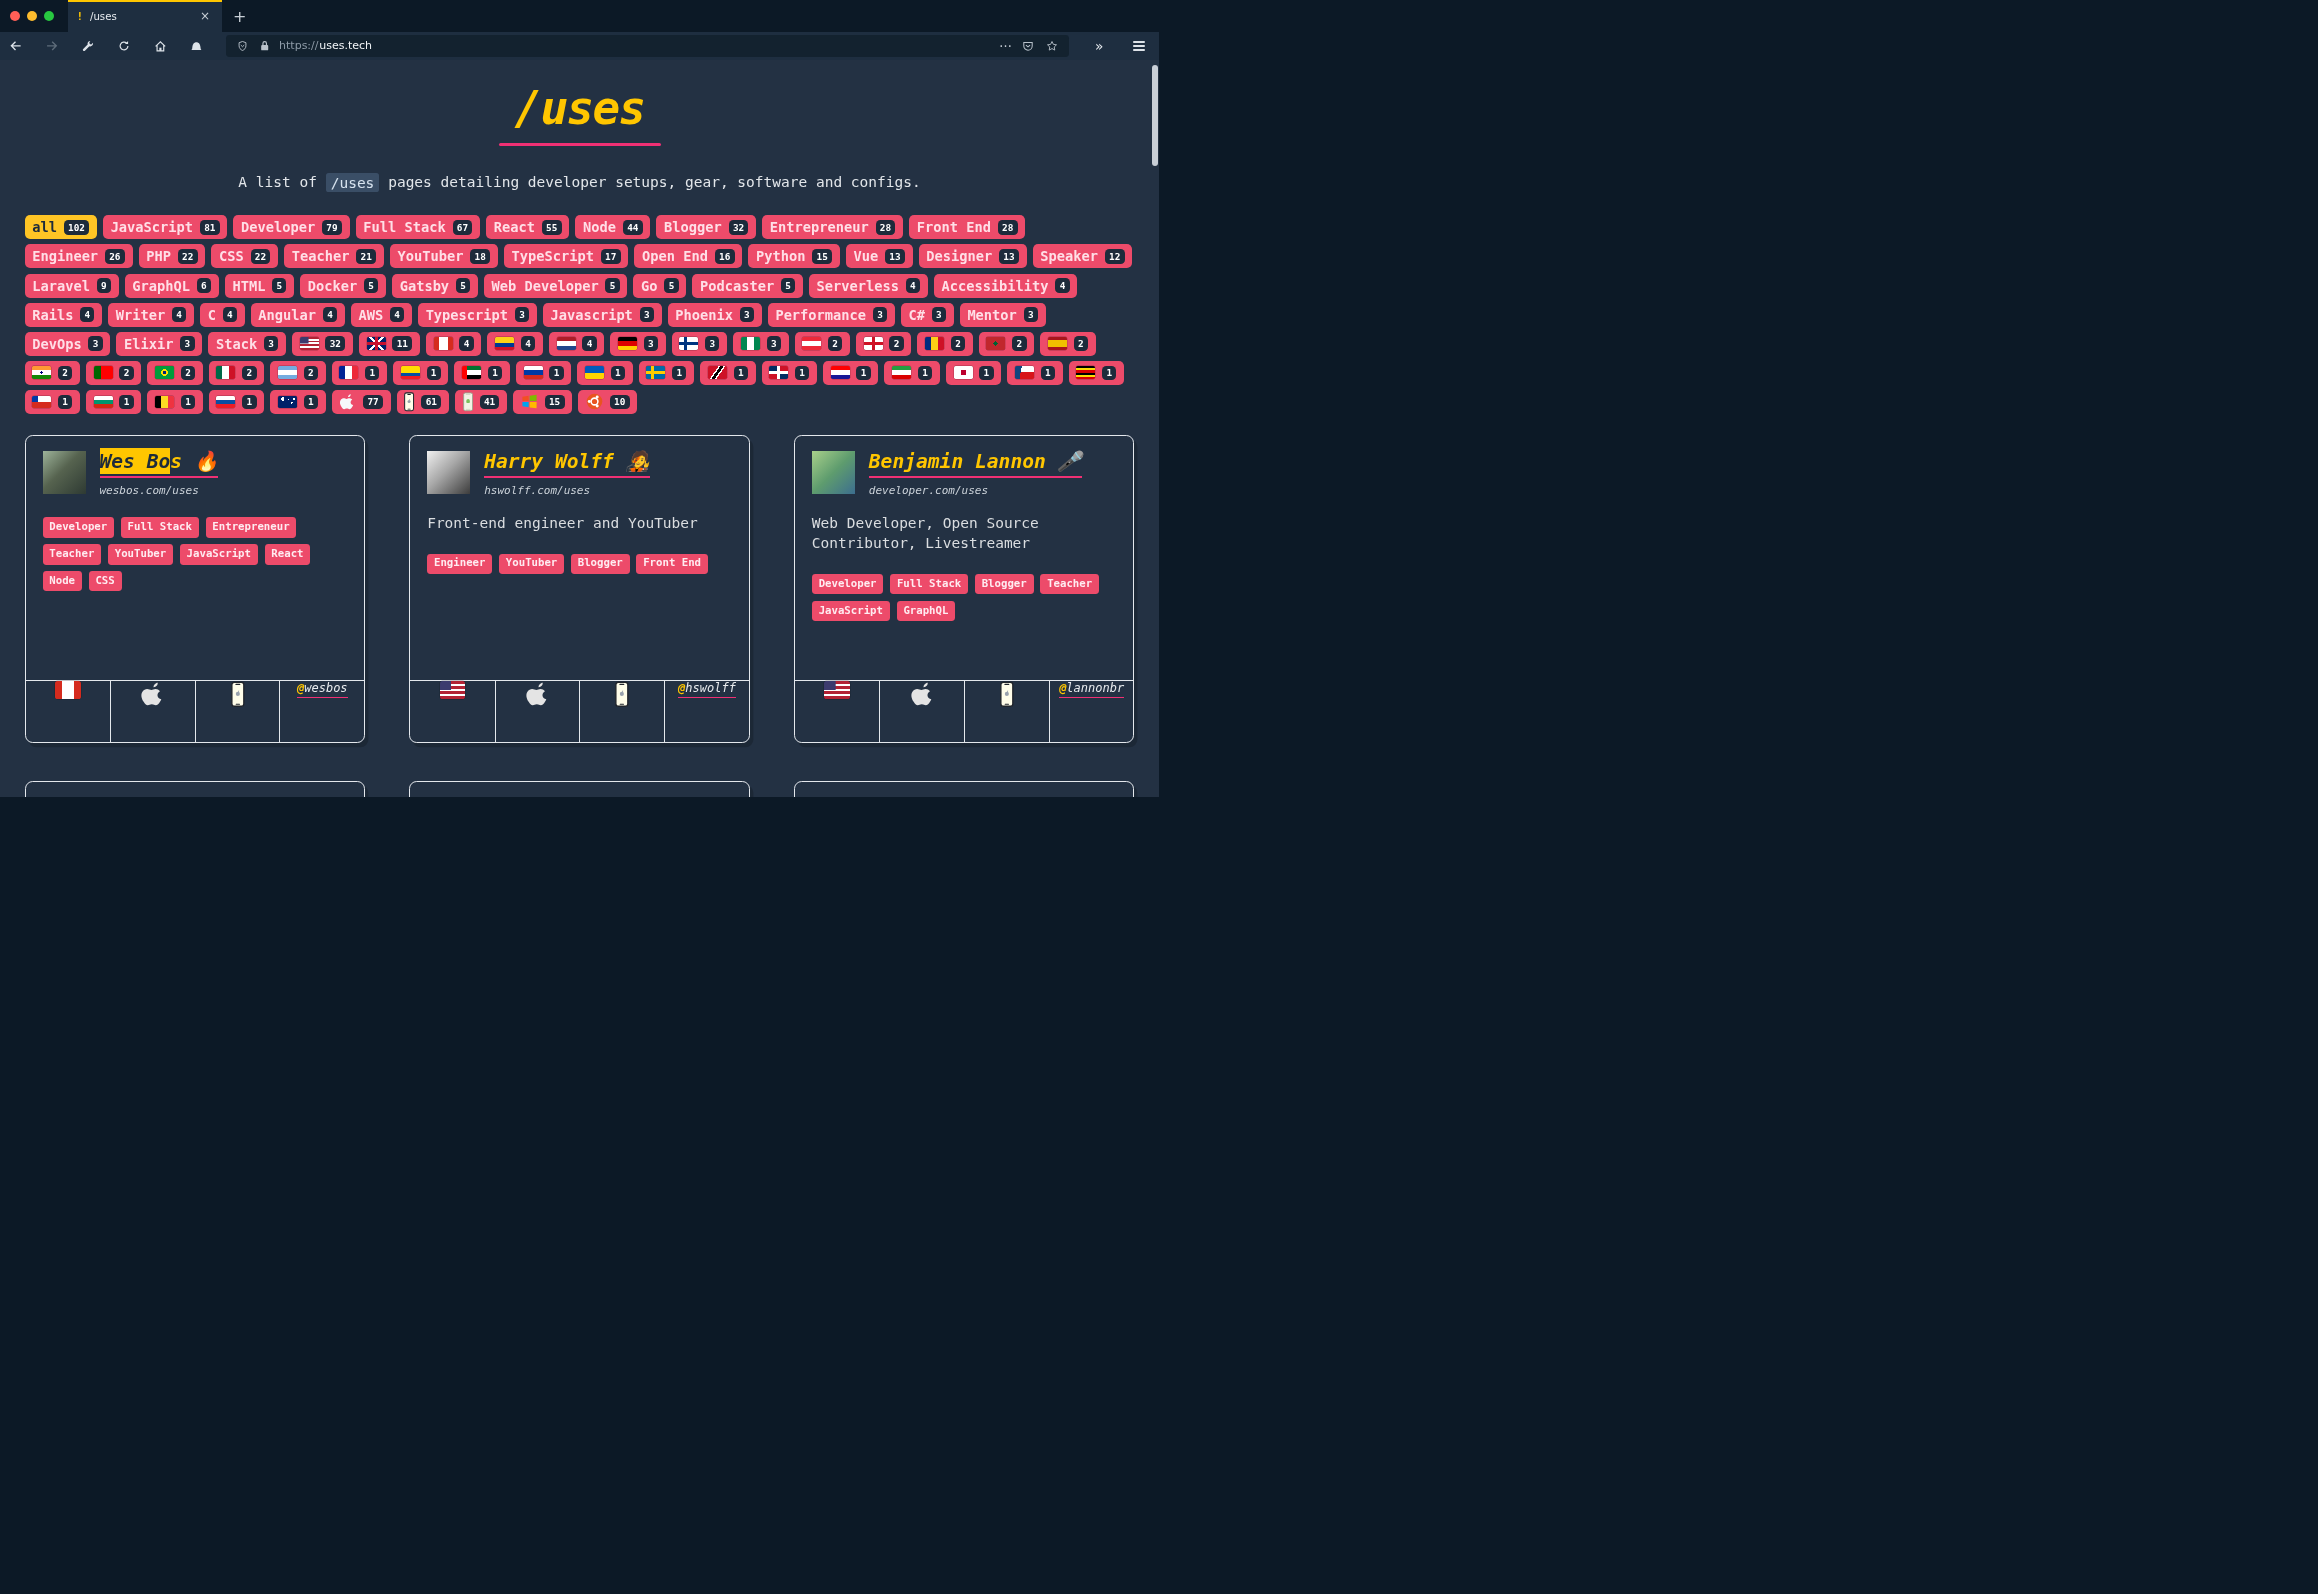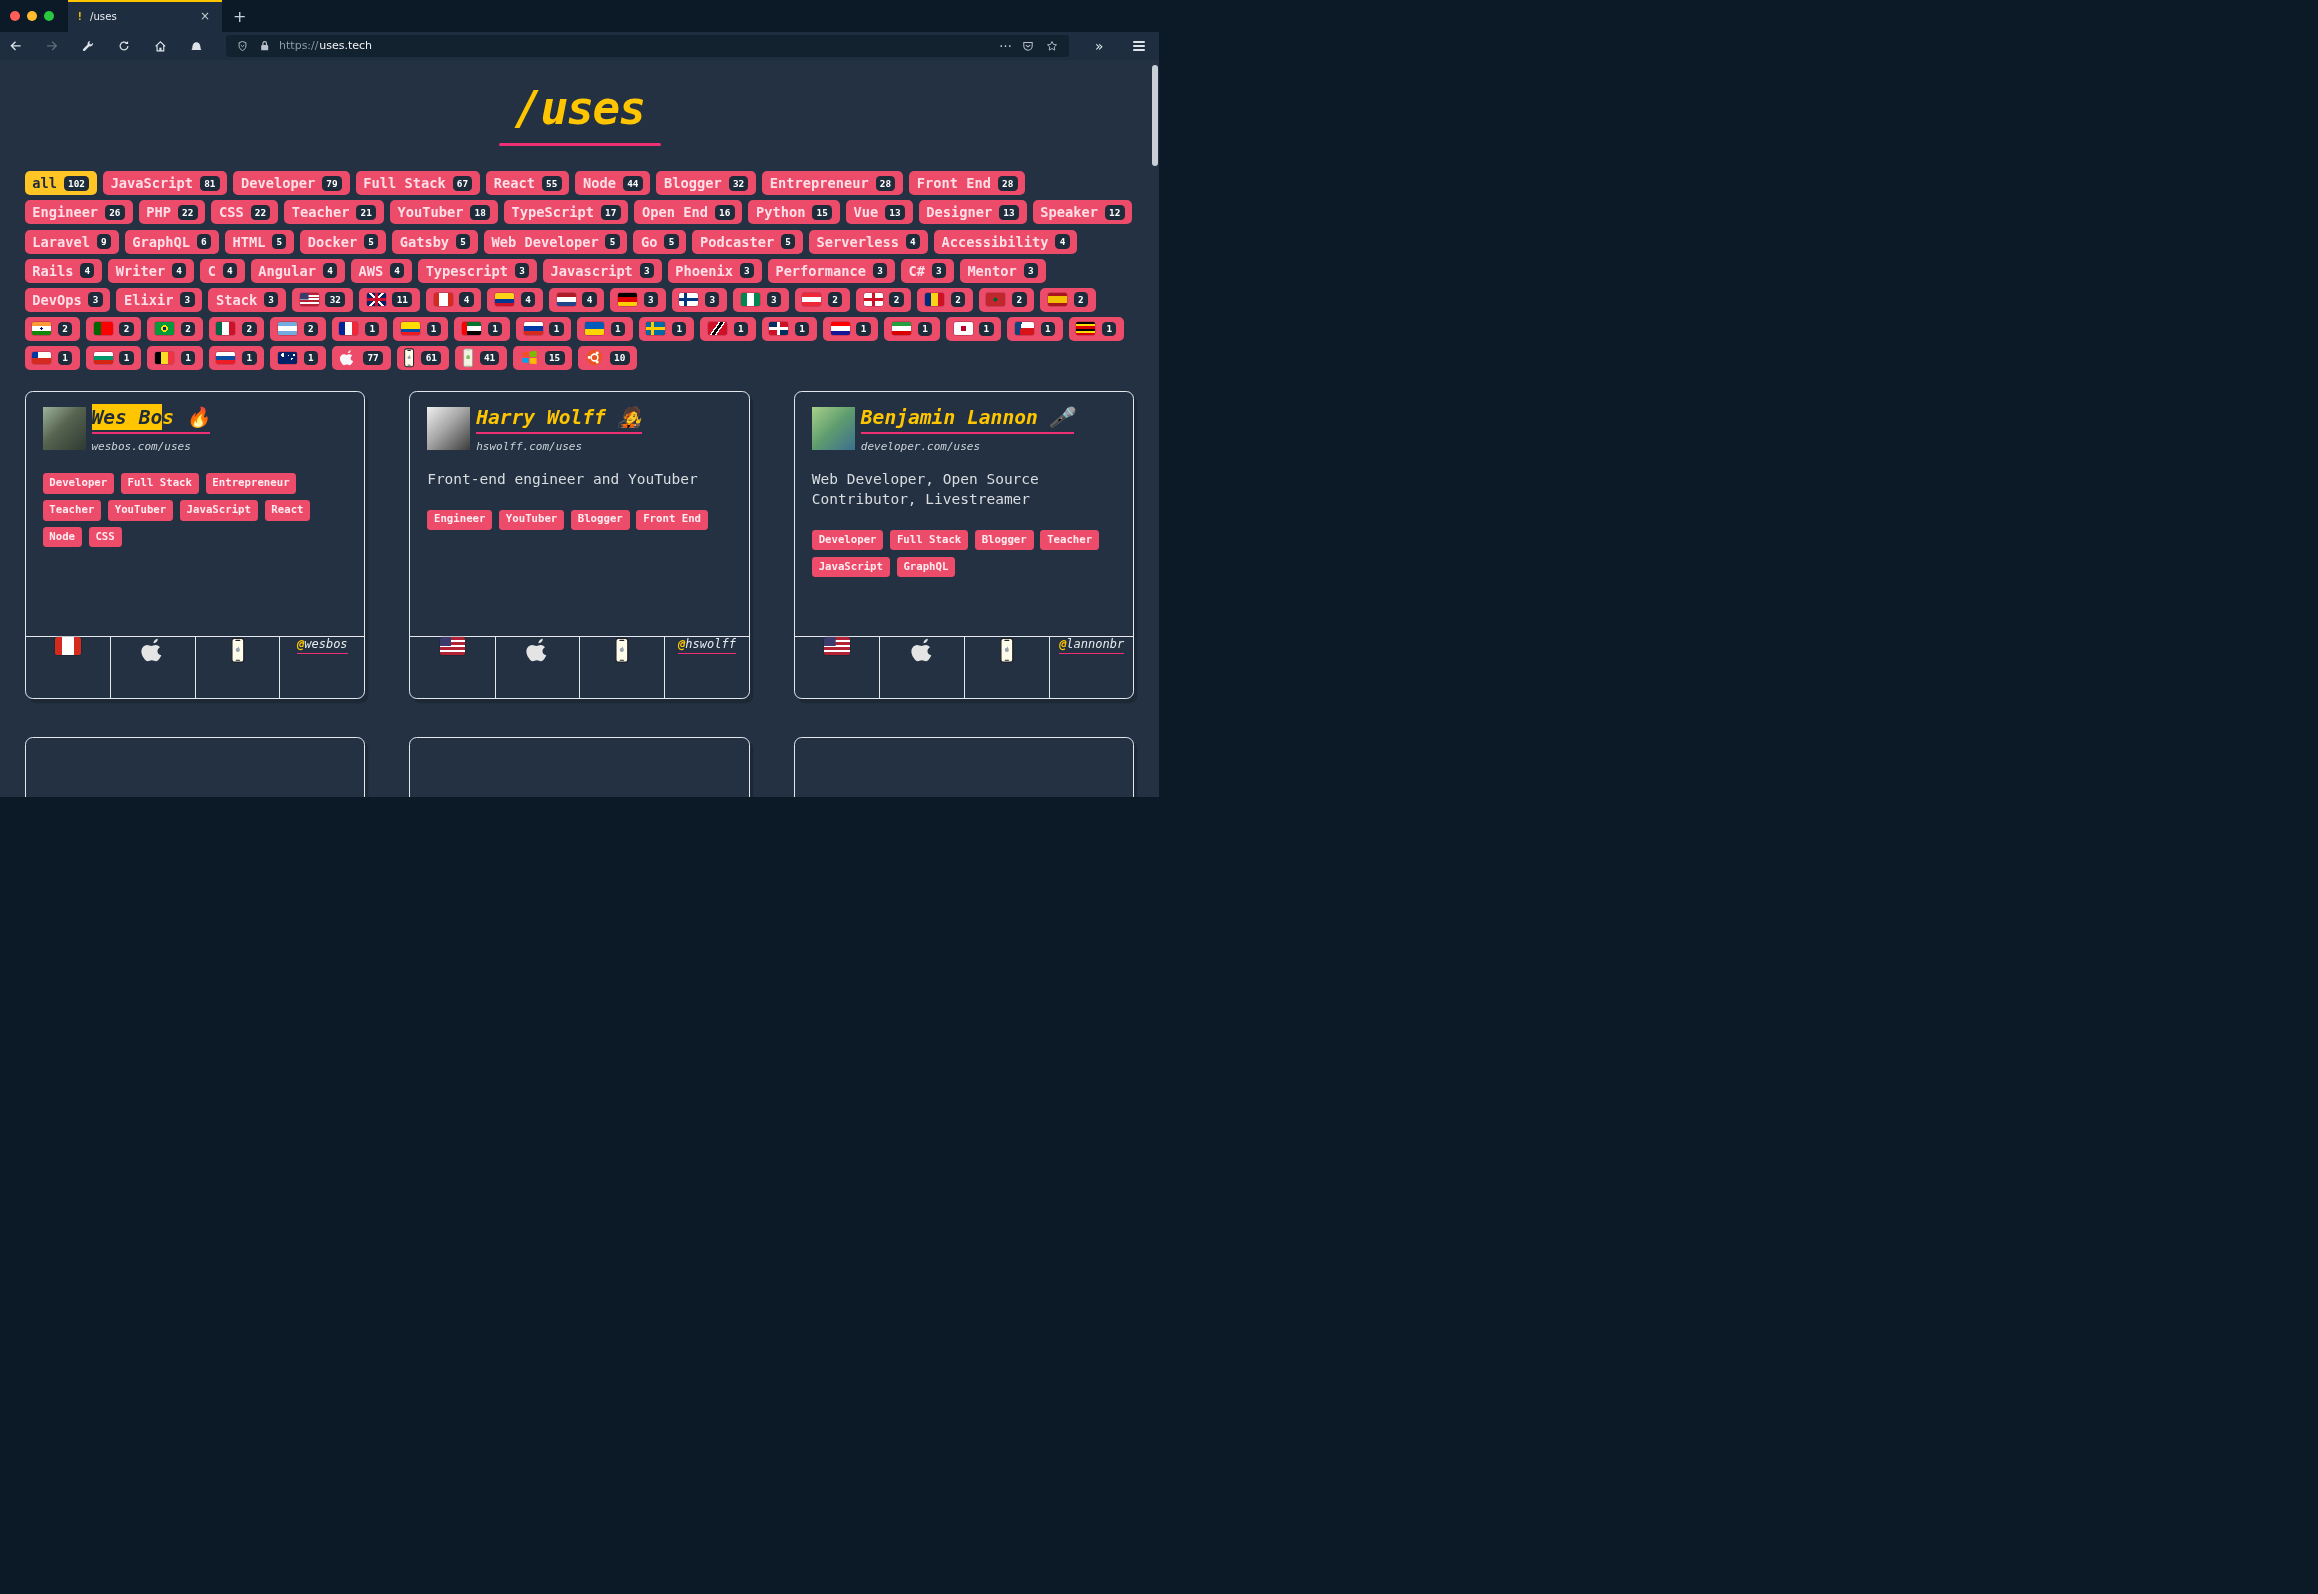--- a/index.html
+++ b/index.html
@@ -41,21 +41,21 @@
   .ftag.active{background:#FFC525;color:#1D2B3B;}
   .flag{width:19px;height:12.8px;border-radius:1.7px;flex:none;box-shadow:0 0 0 0.4px rgba(0,0,0,.3);}
   .flag-lg{width:25.6px;height:18px;border-radius:2.6px;}
   .tico{display:flex;color:#F6F8FA;}
 
   #cards-row{width:1110px;margin:21.3px auto 0;display:grid;grid-template-columns:repeat(3,1fr);gap:44px;}
   #cards-row2{width:1110px;margin:38px auto 0;display:grid;grid-template-columns:repeat(3,1fr);gap:44px;}
   .card{display:flex;flex-direction:column;height:306px;border:1.7px solid #E4E8ED;border-radius:7.7px;box-shadow:3.4px 4.3px 0 rgba(0,0,0,.18);}
   .card.partial{height:102px;}
   .card-body{flex:1;display:flex;flex-direction:column;padding:14.5px 17px 0;min-height:0;}
-  .card-head{display:flex;gap:6px;align-items:flex-start;}
+  .card-head{display:flex;gap:14px;align-items:flex-start;}
   .avatar{width:43px;height:43px;flex:none;}
   .person-name{margin:0;font-size:19.6px;font-style:italic;font-weight:700;color:#FFC600;display:inline-block;border-bottom:2.6px solid #F03074;padding-bottom:2.6px;line-height:1.15;white-space:nowrap;text-decoration:none;cursor:pointer;}
   .person-name mark{background:#FFC600;color:#1D2B3B;padding:1.7px 0;}
   .person-url{display:block;margin-top:6px;font-size:11px;font-style:italic;color:#CBD2D9;text-decoration:none;cursor:pointer;}
   .bio{margin:16px 0 0;font-size:14.5px;line-height:1.4;color:#DADDE0;}
   .card-tags{margin-top:20.5px;display:flex;flex-wrap:wrap;gap:6.8px;}
   .ctag{background:#ED4B6A;color:#FFECF1;font-size:10.7px;font-weight:700;padding:2.6px 6.8px;border-radius:3.4px;line-height:1.4;}
   .card-foot{margin-top:auto;display:grid;grid-template-columns:repeat(4,1fr);border-top:1.7px solid #E4E8ED;height:61px;}
   .cell{display:flex;align-items:flex-start;justify-content:center;border-left:1.7px solid #E4E8ED;}
   .cell:first-child{border-left:none;}
@@ -152,20 +152,21 @@
     <span class="hamb">
         <i></i>
         <i></i>
         <i></i>
       </span>
   </div>
 
   <div class="content">
     <h1 class="site-title">/uses</h1>
     <div class="title-underline"></div>
+    <p class="subtitle"><span>A list of </span><code>/uses</code><span> pages detailing developer setups, gear, software and configs.</span></p>
 
     <div id="filter-bar">
         <button class="ftag active">
           <span>all</span>
           <span class="cnt">102</span>
         </button>
         <button class="ftag">
           <span>JavaScript</span>
           <span class="cnt">81</span>
         </button>

